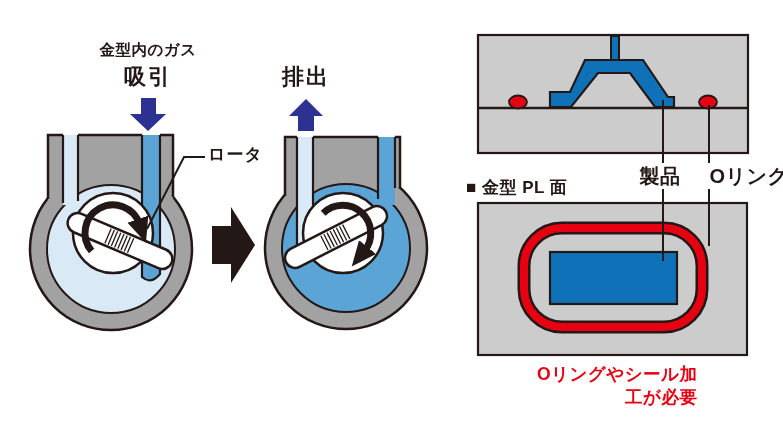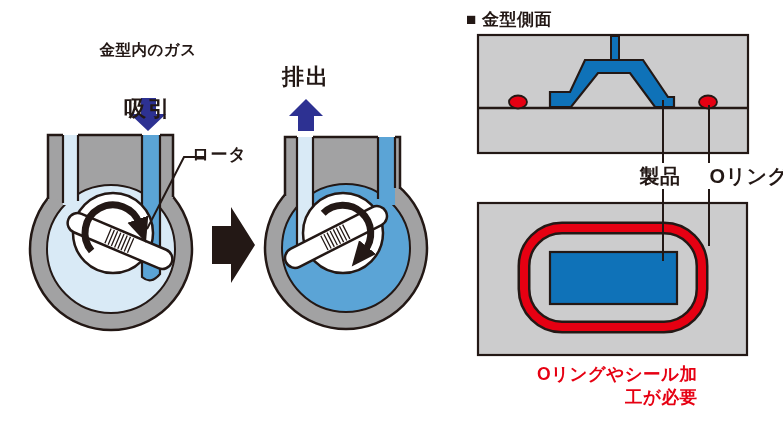--- a/index.html
+++ b/index.html
@@ -103,24 +103,24 @@
     <rect x="524" y="228" width="178" height="99" rx="38" fill="none" stroke="var(--accent-red,#e60012)" stroke-width="8"></rect>
     <rect x="550" y="252" width="127" height="52" class="f-prod ink" stroke-width="2.2"></rect>
   </g>
 
   <path d="M205,157 L184,157 L147,229" class="nofill ink" stroke-width="2"></path>
   <path d="M663,100 V163 M663,189 V261" class="nofill ink" stroke-width="2"></path>
   <path d="M709,105 V163 M709,189 V246" class="nofill ink" stroke-width="2"></path>
 </svg>
 
 <div class="lbl ctr gas-lbl" style="left:148px;top:41px;">金型内のガス</div>
-<div class="lbl ctr big-lbl" style="left:148px;top:65px;margin-top:32px;">吸引</div>
+<div class="lbl ctr big-lbl" style="left:148px;top:65px;">吸引</div>
 <div class="lbl ctr big-lbl" style="left:306px;top:65px;">排出</div>
-<div class="lbl mid-lbl" style="left:192px;top:146px;">ロータ</div>
-<div class="lbl title-lbl" style="left:466px;top:11px;">■ 金型側面</div>
+<div class="lbl mid-lbl" style="left:208px;top:146px;">ロータ</div>
+<div class="lbl title-lbl" style="left:466px;top:179px;">■ 金型 PL 面</div>
 <div class="lbl ctr small-lbl" style="left:660px;top:165px;">製品</div>
 <div class="lbl ctr small-lbl" style="left:723px;top:165px;margin-left:26px;">Oリング</div>
 
 <div class="caption ctr" style="left:612px;top:363px;">
   <div>Oリングやシール加工が必要</div>
 </div>
 
 </div>
 
 </body></html>

